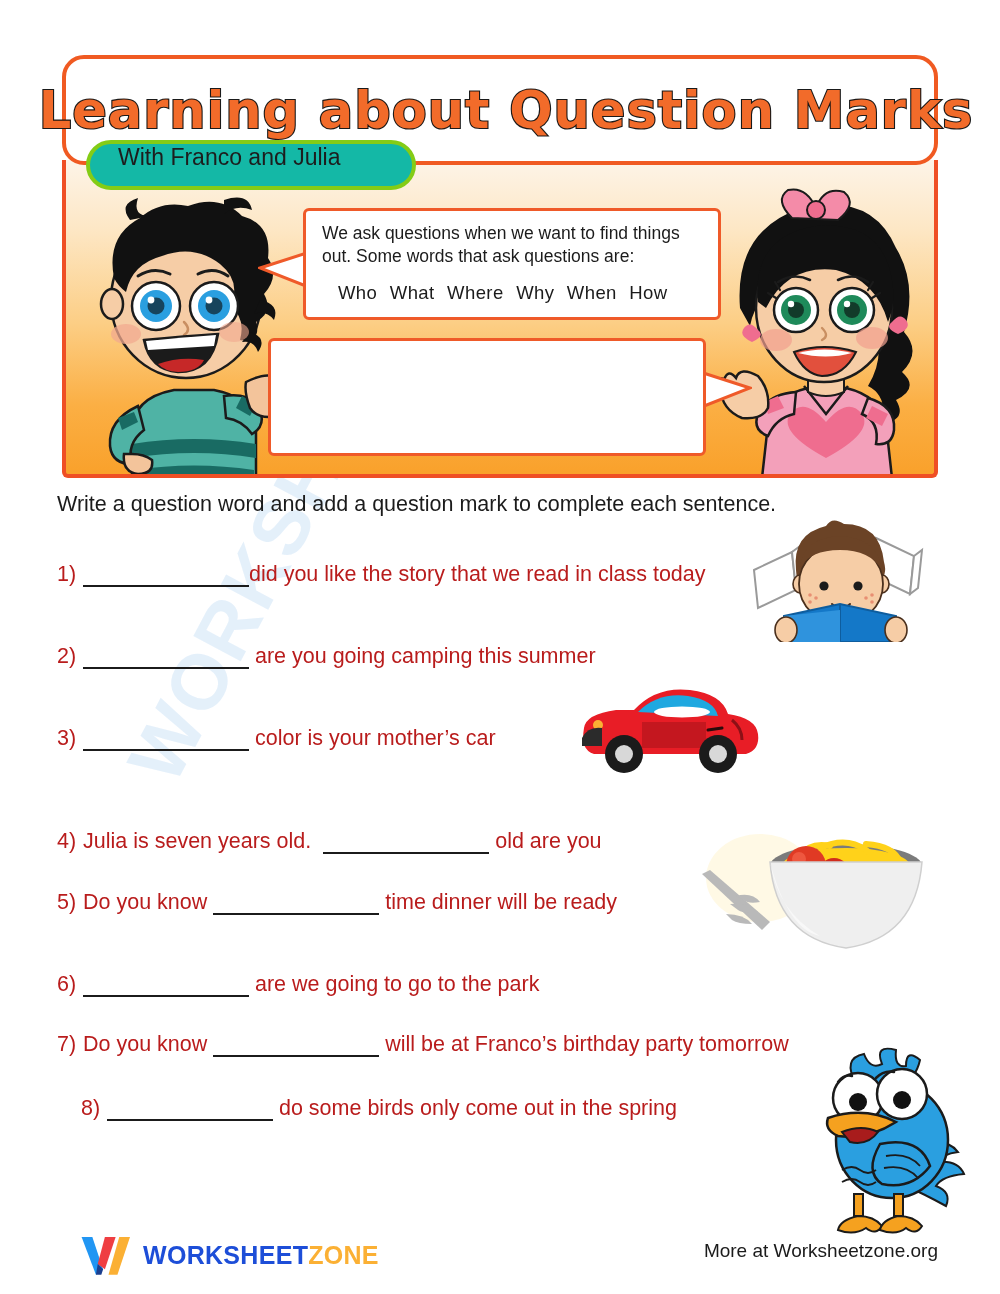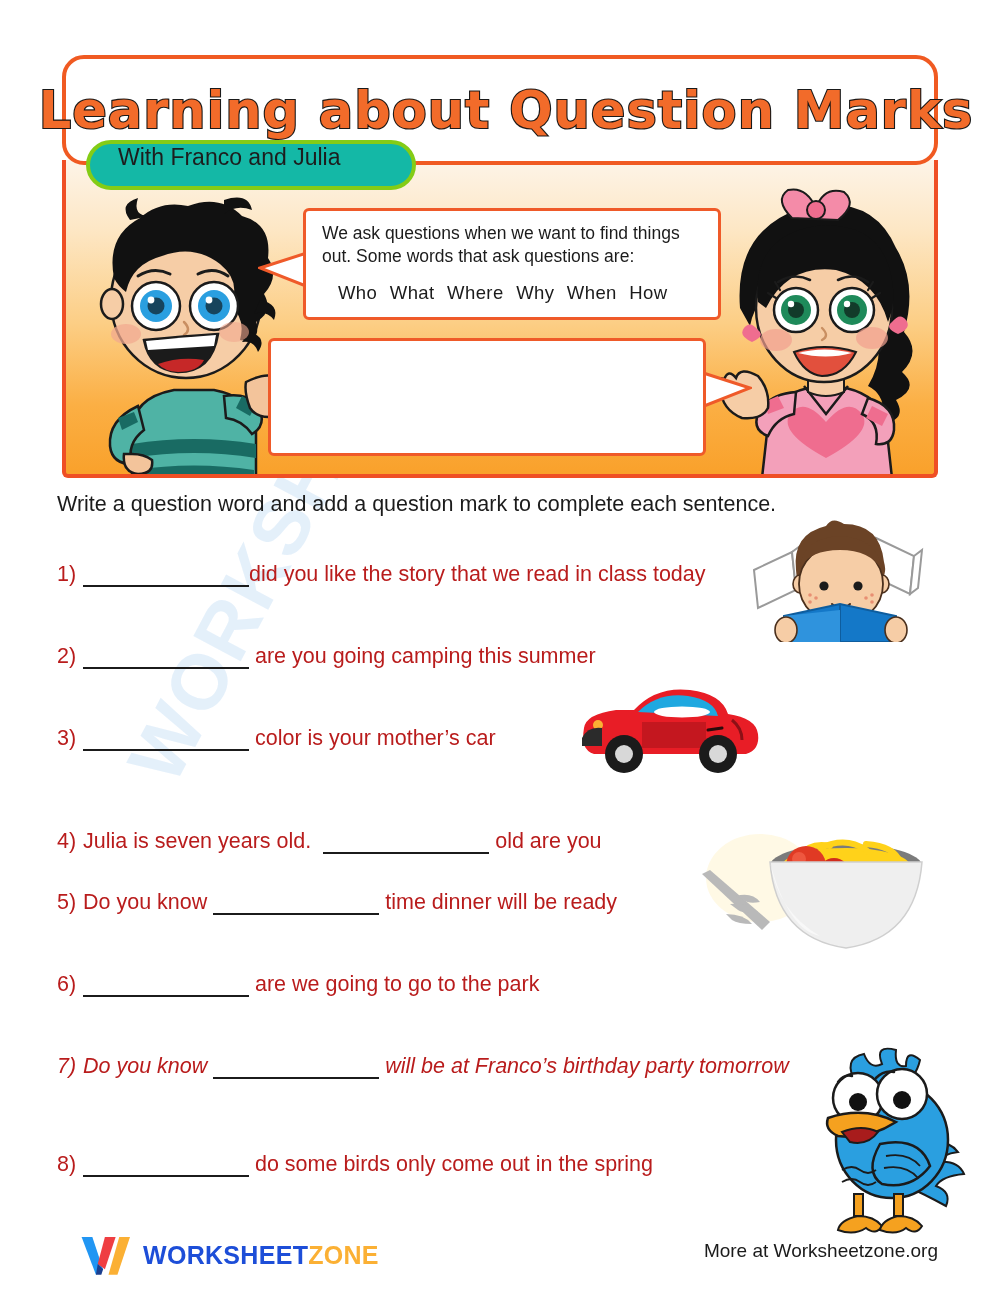--- a/index.html
+++ b/index.html
@@ -320,25 +320,25 @@
 </div>
 
 <div class="q" id="q5" style="top:890px;">
   <span class="num">5)</span><span>Do you know </span><span class="blank" style="width:166px;"></span><span> time dinner will be ready</span>
 </div>
 
 <div class="q" id="q6" style="top:972px;">
   <span class="num">6)</span><span></span><span class="blank" style="width:166px;"></span><span> are we going to go to the park</span>
 </div>
 
-<div class="q" id="q7" style="top:1054px;font-style:italic;">
+<div class="q" id="q7" style="top:1032px;">
   <span class="num">7)</span><span>Do you know </span><span class="blank" style="width:166px;"></span><span> will be at Franco’s birthday party tomorrow</span>
 </div>
 
-<div class="q" id="q8" style="top:1152px;">
+<div class="q" id="q8" style="top:1096px;margin-left:24px;">
   <span class="num">8)</span><span></span><span class="blank" style="width:166px;"></span><span> do some birds only come out in the spring</span>
 </div>
 
 <svg class="art" style="left:748px; top:512px;" width="184" height="130" viewBox="0 0 184 130">
 
   <g fill="#ffffff" stroke="#9a9a9a" stroke-width="2">
     <path d="M6 58 L44 40 L48 78 L10 96 Z"></path>
     <path d="M44 40 L52 34 L56 72 L48 78 Z"></path>
     <path d="M128 26 L166 44 L162 82 L124 64 Z"></path>
     <path d="M166 44 L174 38 L170 76 L162 82 Z"></path>

